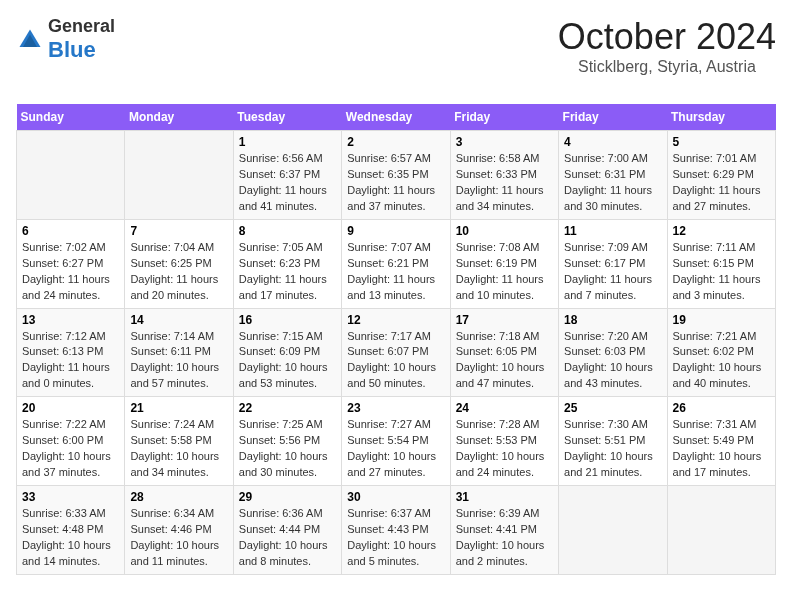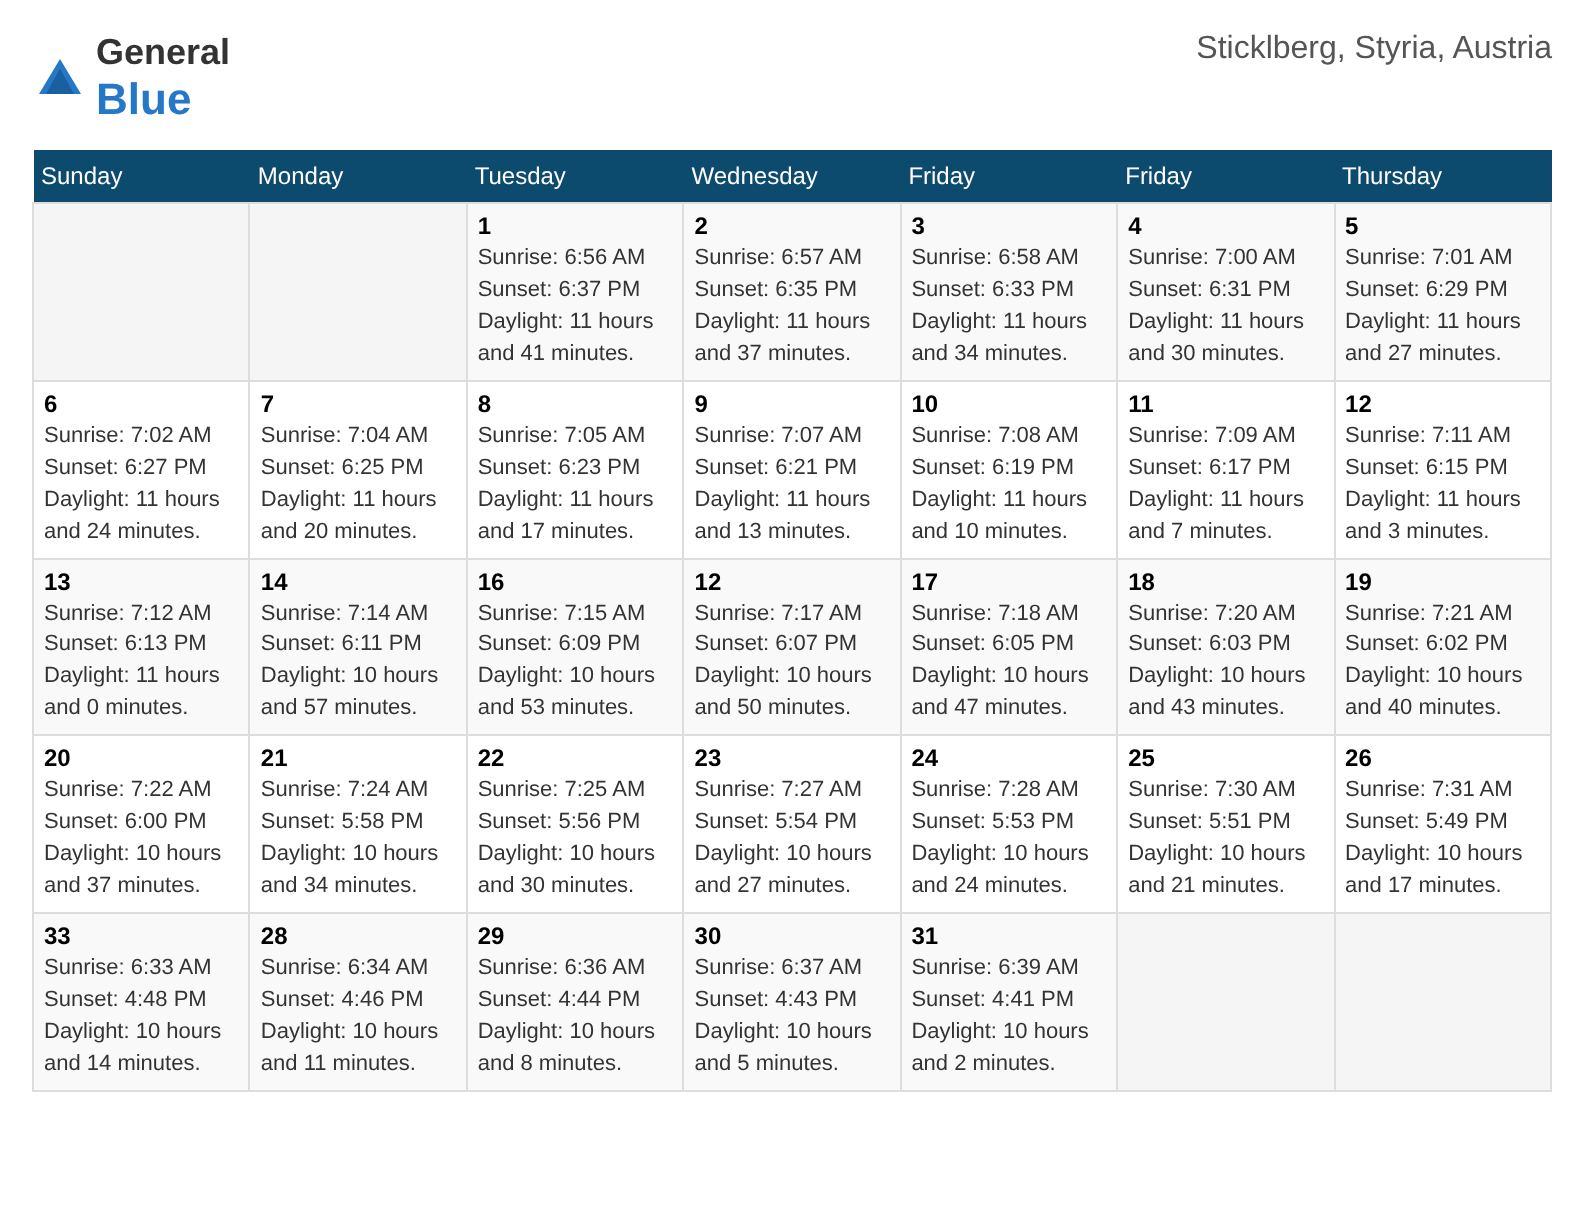--- a/index.html
+++ b/index.html
@@ -7,21 +7,21 @@
       font-family: Arial, sans-serif;
       background: #fff;
       width: 792px;
       min-height: 612px;
       padding: 16px;
     }
     .header {
       display: flex;
       justify-content: space-between;
       align-items: flex-start;
-      margin-bottom: 12px;
+      margin-bottom: 28px;
     }
     .logo {
       display: flex;
       align-items: center;
       gap: 4px;
     }
     .logo-text-general {
       font-size: 18px;
       font-weight: bold;
       color: #333;
@@ -47,26 +47,26 @@
       font-size: 16px;
       color: #555;
       text-align: center;
     }
     table {
       width: 100%;
       border-collapse: collapse;
       font-size: 11px;
     }
     thead tr th {
-      background-color: #0c4a6e;
+      background-color: #8b5cf6;
       color: #fff;
       padding: 6px 4px;
       text-align: left;
       font-size: 12px;
-      font-weight: normal;
+      font-weight: bold;
     }
     tbody tr td {
       border: 1px solid #ddd;
       vertical-align: top;
       padding: 4px 5px;
       height: 78px;
       width: 108px;
     }
     tbody tr:nth-child(odd) td {
       background: #f9f9f9;
@@ -95,20 +95,21 @@
     <svg class="logo-icon" viewBox="0 0 40 40">
       <polygon points="20,5 35,30 5,30" fill="#2577c8"></polygon>
       <polygon points="20,12 30,30 10,30" fill="#1a5fa0"></polygon>
     </svg>
     <div>
       <span class="logo-text-general">General</span><br>
       <span class="logo-text-blue">Blue</span>
     </div>
   </div>
   <div class="title-block">
+    <div class="month-title">October 2024</div>
     <div class="location">Sticklberg, Styria, Austria</div>
   </div>
 </div>
 
 <table>
   <thead>
     <tr>
     <th>Sunday</th>
         <th>Monday</th>
         <th>Tuesday</th>

